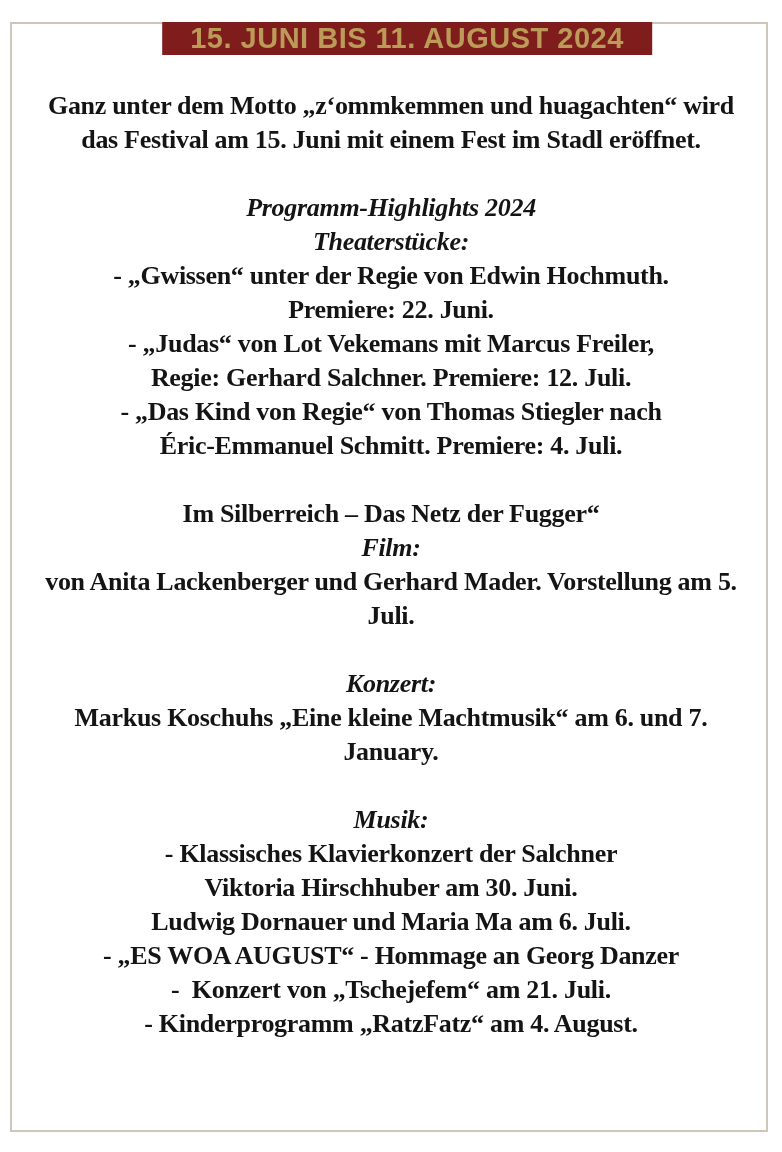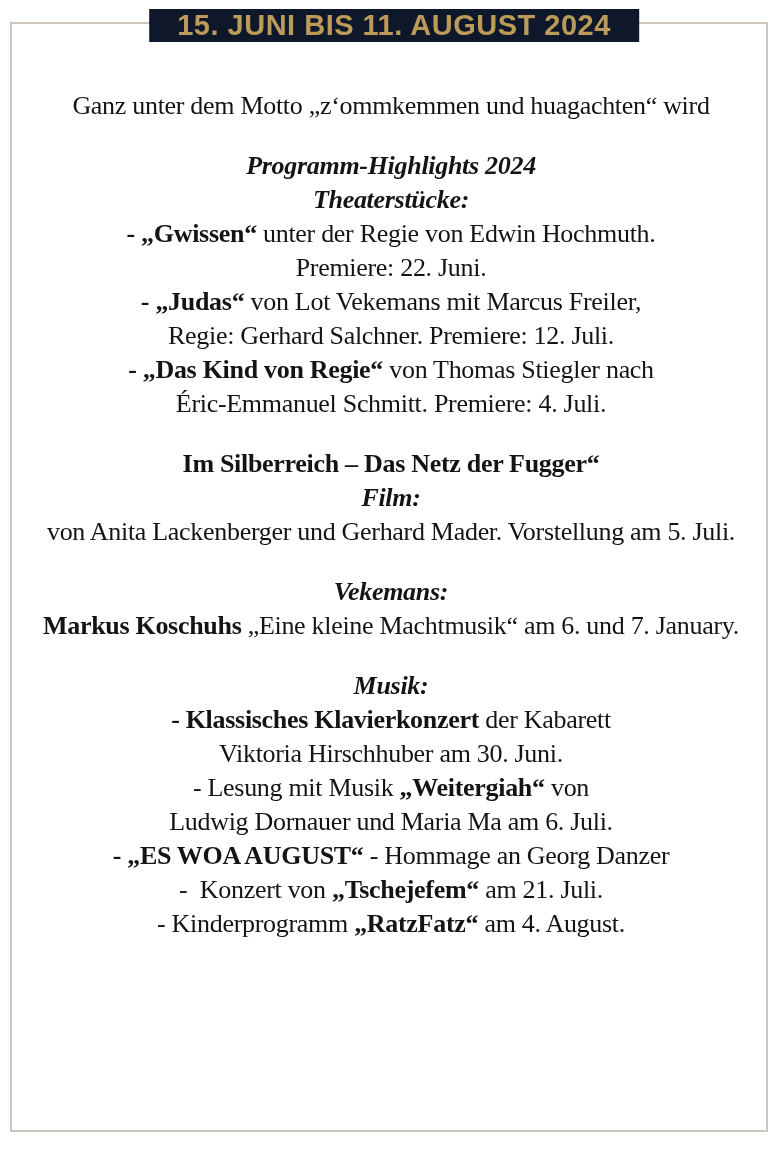--- a/index.html
+++ b/index.html
@@ -22,89 +22,89 @@
     width: 758px;
     height: 1110px;
     border: 2px solid #cfc6bb;
     box-sizing: border-box;
   }
   .page-title {
     position: absolute;
     top: 6px;
     left: 50%;
     transform: translateX(-50%);
-    margin: 3px;
+    margin: 16px;
     padding: 0 28px;
-    background: #0f172a;
+    background: #7f1d1d;
     white-space: nowrap;
     font-family: "Liberation Sans", sans-serif;
     font-weight: 700;
     font-size: 29px;
     letter-spacing: 0.5px;
     color: #bc9a58;
     z-index: 2;
   }
   .content {
     position: absolute;
     top: 89px;
     left: 30px;
     width: 722px;
     text-align: center;
     font-size: 26px;
     line-height: 34px;
     letter-spacing: -0.3px;
     color: #141414;
   }
   .block + .block {
-    margin-top: 26px;
+    margin-top: 34px;
   }
   .block {
     margin: 0;
   }
   .text-line {
     display: block;
     white-space: pre-wrap;
   }
-  .r  { font-weight: 400; font-style: normal; }
+  .r  { font-weight: 700; font-style: normal; }
   .b  { font-weight: 700; font-style: normal; }
   .bi { font-weight: 700; font-style: italic; }
 </style>
 </head>
 <body>
 
 <div class="page">
   <div class="frame"></div>
   <h1 class="page-title">15. JUNI BIS 11. AUGUST 2024</h1>
   <main class="content" id="content-root">
       <p class="block">
         <span class="text-line"><span class="r">Ganz unter dem Motto „z‘ommkemmen und huagachten“ wird</span></span>
+        <span class="text-line"><span class="r">das Festival am 15. Juni mit einem Fest im Stadl eröffnet.</span></span>
       </p>
       <p class="block">
         <span class="text-line"><span class="bi">Programm-Highlights 2024</span></span>
         <span class="text-line"><span class="bi">Theaterstücke:</span></span>
         <span class="text-line"><span class="b">- „Gwissen“</span><span class="r"> unter der Regie von Edwin Hochmuth.</span></span>
         <span class="text-line"><span class="r">Premiere: 22. Juni.</span></span>
         <span class="text-line"><span class="b">- „Judas“</span><span class="r"> von Lot Vekemans mit Marcus Freiler,</span></span>
         <span class="text-line"><span class="r">Regie: Gerhard Salchner. Premiere: 12. Juli.</span></span>
         <span class="text-line"><span class="b">- „Das Kind von Regie“</span><span class="r"> von Thomas Stiegler nach</span></span>
         <span class="text-line"><span class="r">Éric-Emmanuel Schmitt. Premiere: 4. Juli.</span></span>
       </p>
       <p class="block">
         <span class="text-line"><span class="b">Im Silberreich – Das Netz der Fugger“</span></span>
         <span class="text-line"><span class="bi">Film:</span></span>
         <span class="text-line"><span class="r">von Anita Lackenberger und Gerhard Mader. Vorstellung am 5. Juli.</span></span>
       </p>
       <p class="block">
-        <span class="text-line"><span class="bi">Vekemans:</span></span>
+        <span class="text-line"><span class="bi">Konzert:</span></span>
         <span class="text-line"><span class="b">Markus Koschuhs</span><span class="r"> „Eine kleine Machtmusik“ am 6. und 7. January.</span></span>
       </p>
       <p class="block">
         <span class="text-line"><span class="bi">Musik:</span></span>
-        <span class="text-line"><span class="b">- Klassisches Klavierkonzert</span><span class="r"> der Kabarett</span></span>
+        <span class="text-line"><span class="b">- Klassisches Klavierkonzert</span><span class="r"> der Salchner</span></span>
         <span class="text-line"><span class="r">Viktoria Hirschhuber am 30. Juni.</span></span>
-        <span class="text-line"><span class="r">- Lesung mit Musik </span><span class="b">„Weitergiah“</span><span class="r"> von</span></span>
         <span class="text-line"><span class="r">Ludwig Dornauer und Maria Ma am 6. Juli.</span></span>
         <span class="text-line"><span class="b">- „ES WOA AUGUST“</span><span class="r"> - Hommage an Georg Danzer</span></span>
         <span class="text-line"><span class="r">-  Konzert von </span><span class="b">„Tschejefem“</span><span class="r"> am 21. Juli.</span></span>
         <span class="text-line"><span class="r">- Kinderprogramm </span><span class="b">„RatzFatz“</span><span class="r"> am 4. August.</span></span>
       </p>
     </main>
 </div>
 
 </body></html>

